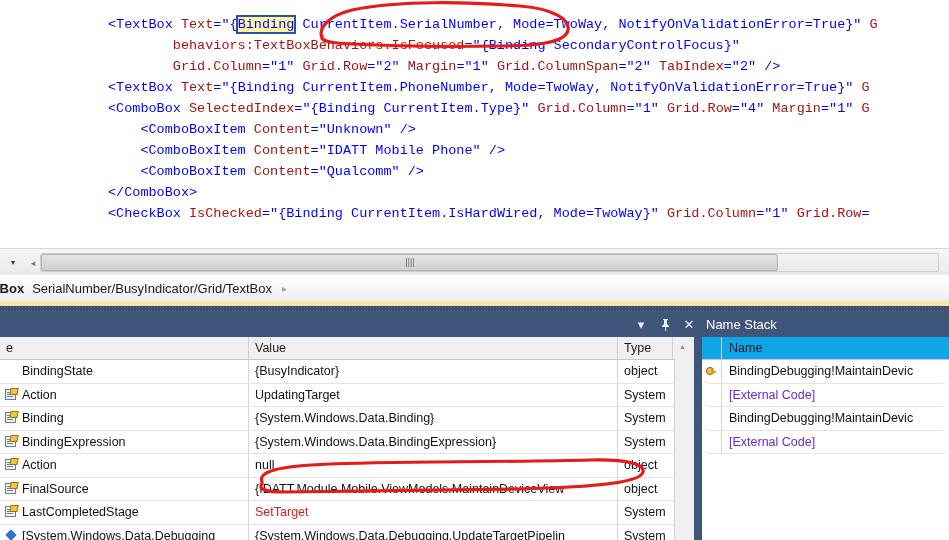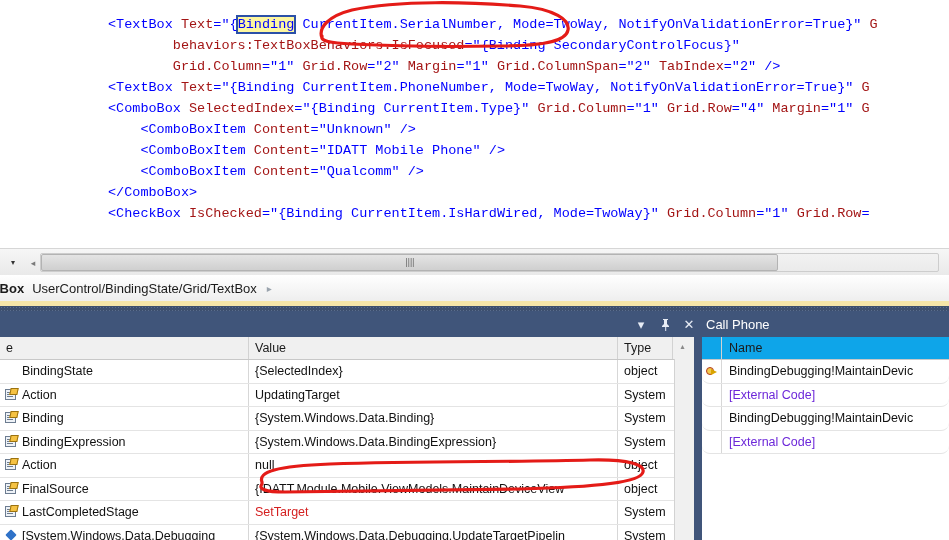--- a/index.html
+++ b/index.html
@@ -232,21 +232,21 @@
     <div class="hs-left">◂</div>
     <div class="hs-track">
       <div class="hs-thumb">
         <span class="hs-grip">‖‖</span>
       </div>
     </div>
   </div>
 
   <div class="breadcrumb">
     <span class="bc-first">xtBox</span>
-    <span class="bc-path">UserControl/BindingState/Grid/TextBox</span>
+    <span class="bc-path">SerialNumber/BusyIndicator/Grid/TextBox</span>
     <span class="bc-arrow">▸</span>
   </div>
 
   <div class="gold-strip"></div>
   <div class="navy-strip"></div>
 
   <div class="dock">
 
     <div class="locals-panel">
       <div class="locals-title">
@@ -267,21 +267,21 @@
           <div class="lg-scrollcol">
             <span class="sb-up">▴</span>
           </div>
         </div>
         <div class="lg-rows" id="locals-rows">
             <div class="lg-row">
               <div class="lg-c c-name">
                 <span class="pico"></span>
                 <span>BindingState</span>
               </div>
-              <div class="lg-c c-value">{SelectedIndex}</div>
+              <div class="lg-c c-value">{BusyIndicator}</div>
               <div class="lg-c c-type">object</div>
               <div class="rowpad"></div>
             </div>
             <div class="lg-row">
               <div class="lg-c c-name">
                 <span class="pico">
                   <span class="sheet"></span>
                   <span class="l1"></span>
                   <span class="l2"></span>
                   <span class="l3"></span>
@@ -377,21 +377,21 @@
               <div class="lg-c c-type">System</div>
               <div class="rowpad"></div>
             </div>
           </div>
         <div class="lg-rail"></div>
       </div>
     </div>
 
     <div class="cs-panel">
       <div class="cs-title">
-        <span>Call Phone</span>
+        <span>Name Stack</span>
       </div>
       <div class="cs-grid">
         <div class="cs-head">
           <div class="cs-h-gut"></div>
           <div class="cs-h-name">Name</div>
         </div>
         <div id="cs-rows">
             <div class="cs-row">
               <div class="cs-gut">
                 <span class="cs-arrow"></span>

